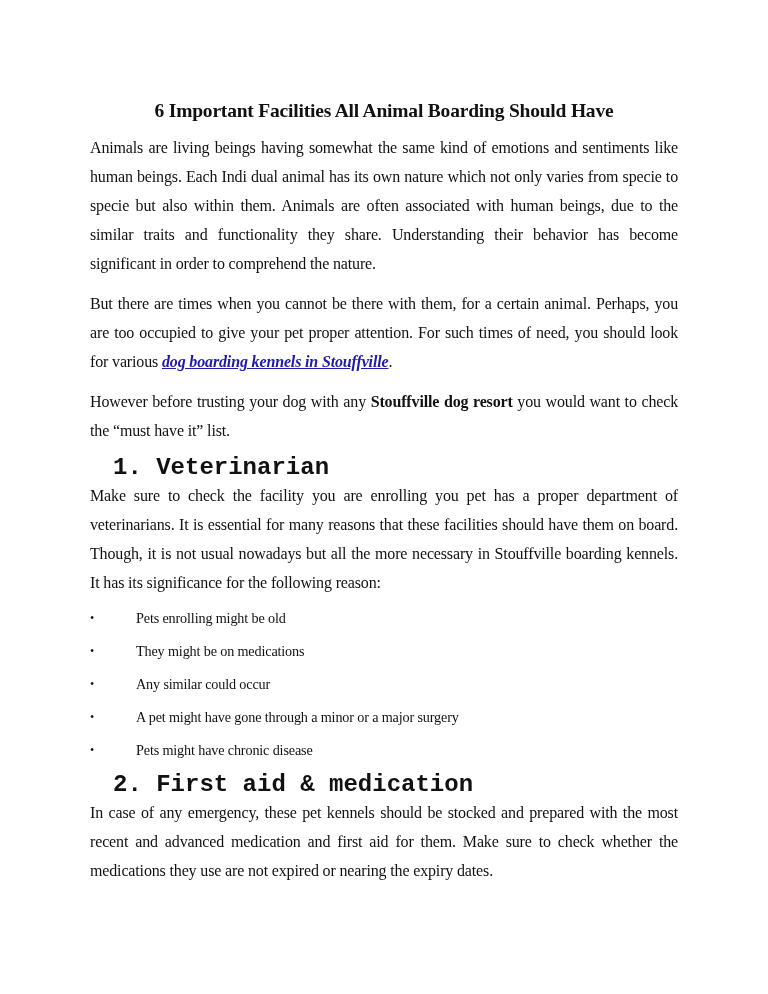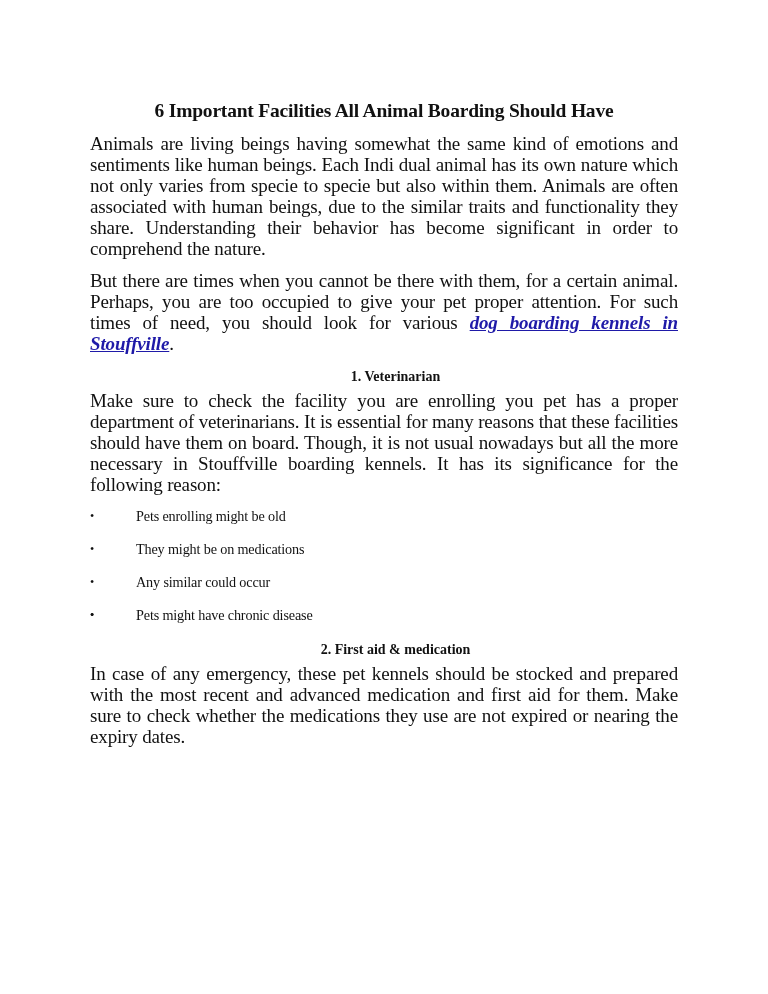--- a/index.html
+++ b/index.html
@@ -26,42 +26,41 @@
       font-family: "Liberation Serif", serif;
       font-weight: bold;
       font-size: 19.5px;
       text-align: center;
       margin: 0 0 9px 0;
       line-height: 26px;
       letter-spacing: -0.2px;
     }
     p {
       margin: 0 0 11px 0;
-      font-size: 19px;
-      line-height: 21px;
+      font-size: 16px;
+      line-height: 29px;
       text-align: justify;
       letter-spacing: -0.15px;
     }
     .link {
       color: #1f1aa8;
       font-weight: bold;
       font-style: italic;
       text-decoration: underline;
     }
     .bold {
       font-weight: bold;
     }
     h2 {
-      font-family: Liberation Serif, serif;
+      font-family: Liberation Mono, monospace;
       font-weight: bold;
-      font-size: 14px;
+      font-size: 24px;
       margin: 0 0 1px 0;
       line-height: 24px;
       padding-left: 23px;
-      text-align: center;
     }
     .section-body {
       margin-bottom: 11px;
     }
     ul.bullets {
       list-style: none;
       margin: 0;
       padding: 0;
     }
     ul.bullets li {
@@ -82,29 +81,30 @@
 </head>
 <body>
 
 <div class="page">
   <h1 class="title">6 Important Facilities All Animal Boarding Should Have</h1>
 
   <p>Animals are living beings having somewhat the same kind of emotions and sentiments like human beings. Each Indi dual animal has its own nature which not only varies from specie to specie but also within them. Animals are often associated with human beings, due to the similar traits and functionality they share. Understanding their behavior has become significant in order to comprehend the nature.</p>
 
   <p><span>But there are times when you cannot be there with them, for a certain animal. Perhaps, you are too occupied to give your pet proper attention. For such times of need, you should look for various </span><a class="link">dog boarding kennels in Stouffville</a><span>.</span></p>
 
+  <p><span>However before trusting your dog with any </span><span class="bold">Stouffville dog resort</span><span> you would want to check the “must have it” list.</span></p>
 
   <div>
     <h2>1. Veterinarian</h2>
     <p class="section-body">Make sure to check the facility you are enrolling you pet has a proper department of veterinarians. It is essential for many reasons that these facilities should have them on board. Though, it is not usual nowadays but all the more necessary in Stouffville boarding kennels. It has its significance for the following reason:</p>
     <ul class="bullets">
       <li><span class="bullet">•</span><span>Pets enrolling might be old</span></li>
       <li><span class="bullet">•</span><span>They might be on medications</span></li>
       <li><span class="bullet">•</span><span>Any similar could occur</span></li>
-      <li><span class="bullet">•</span></li>
+      <li><span class="bullet">•</span><span>A pet might have gone through a minor or a major surgery</span></li>
       <li><span class="bullet">•</span><span>Pets might have chronic disease</span></li>
     </ul>
   </div>
 
   <div>
     <h2>2. First aid &amp; medication</h2>
     <p class="section-body">In case of any emergency, these pet kennels should be stocked and prepared with the most recent and advanced medication and first aid for them. Make sure to check whether the medications they use are not expired or nearing the expiry dates.</p>
   </div>
 </div>
 

